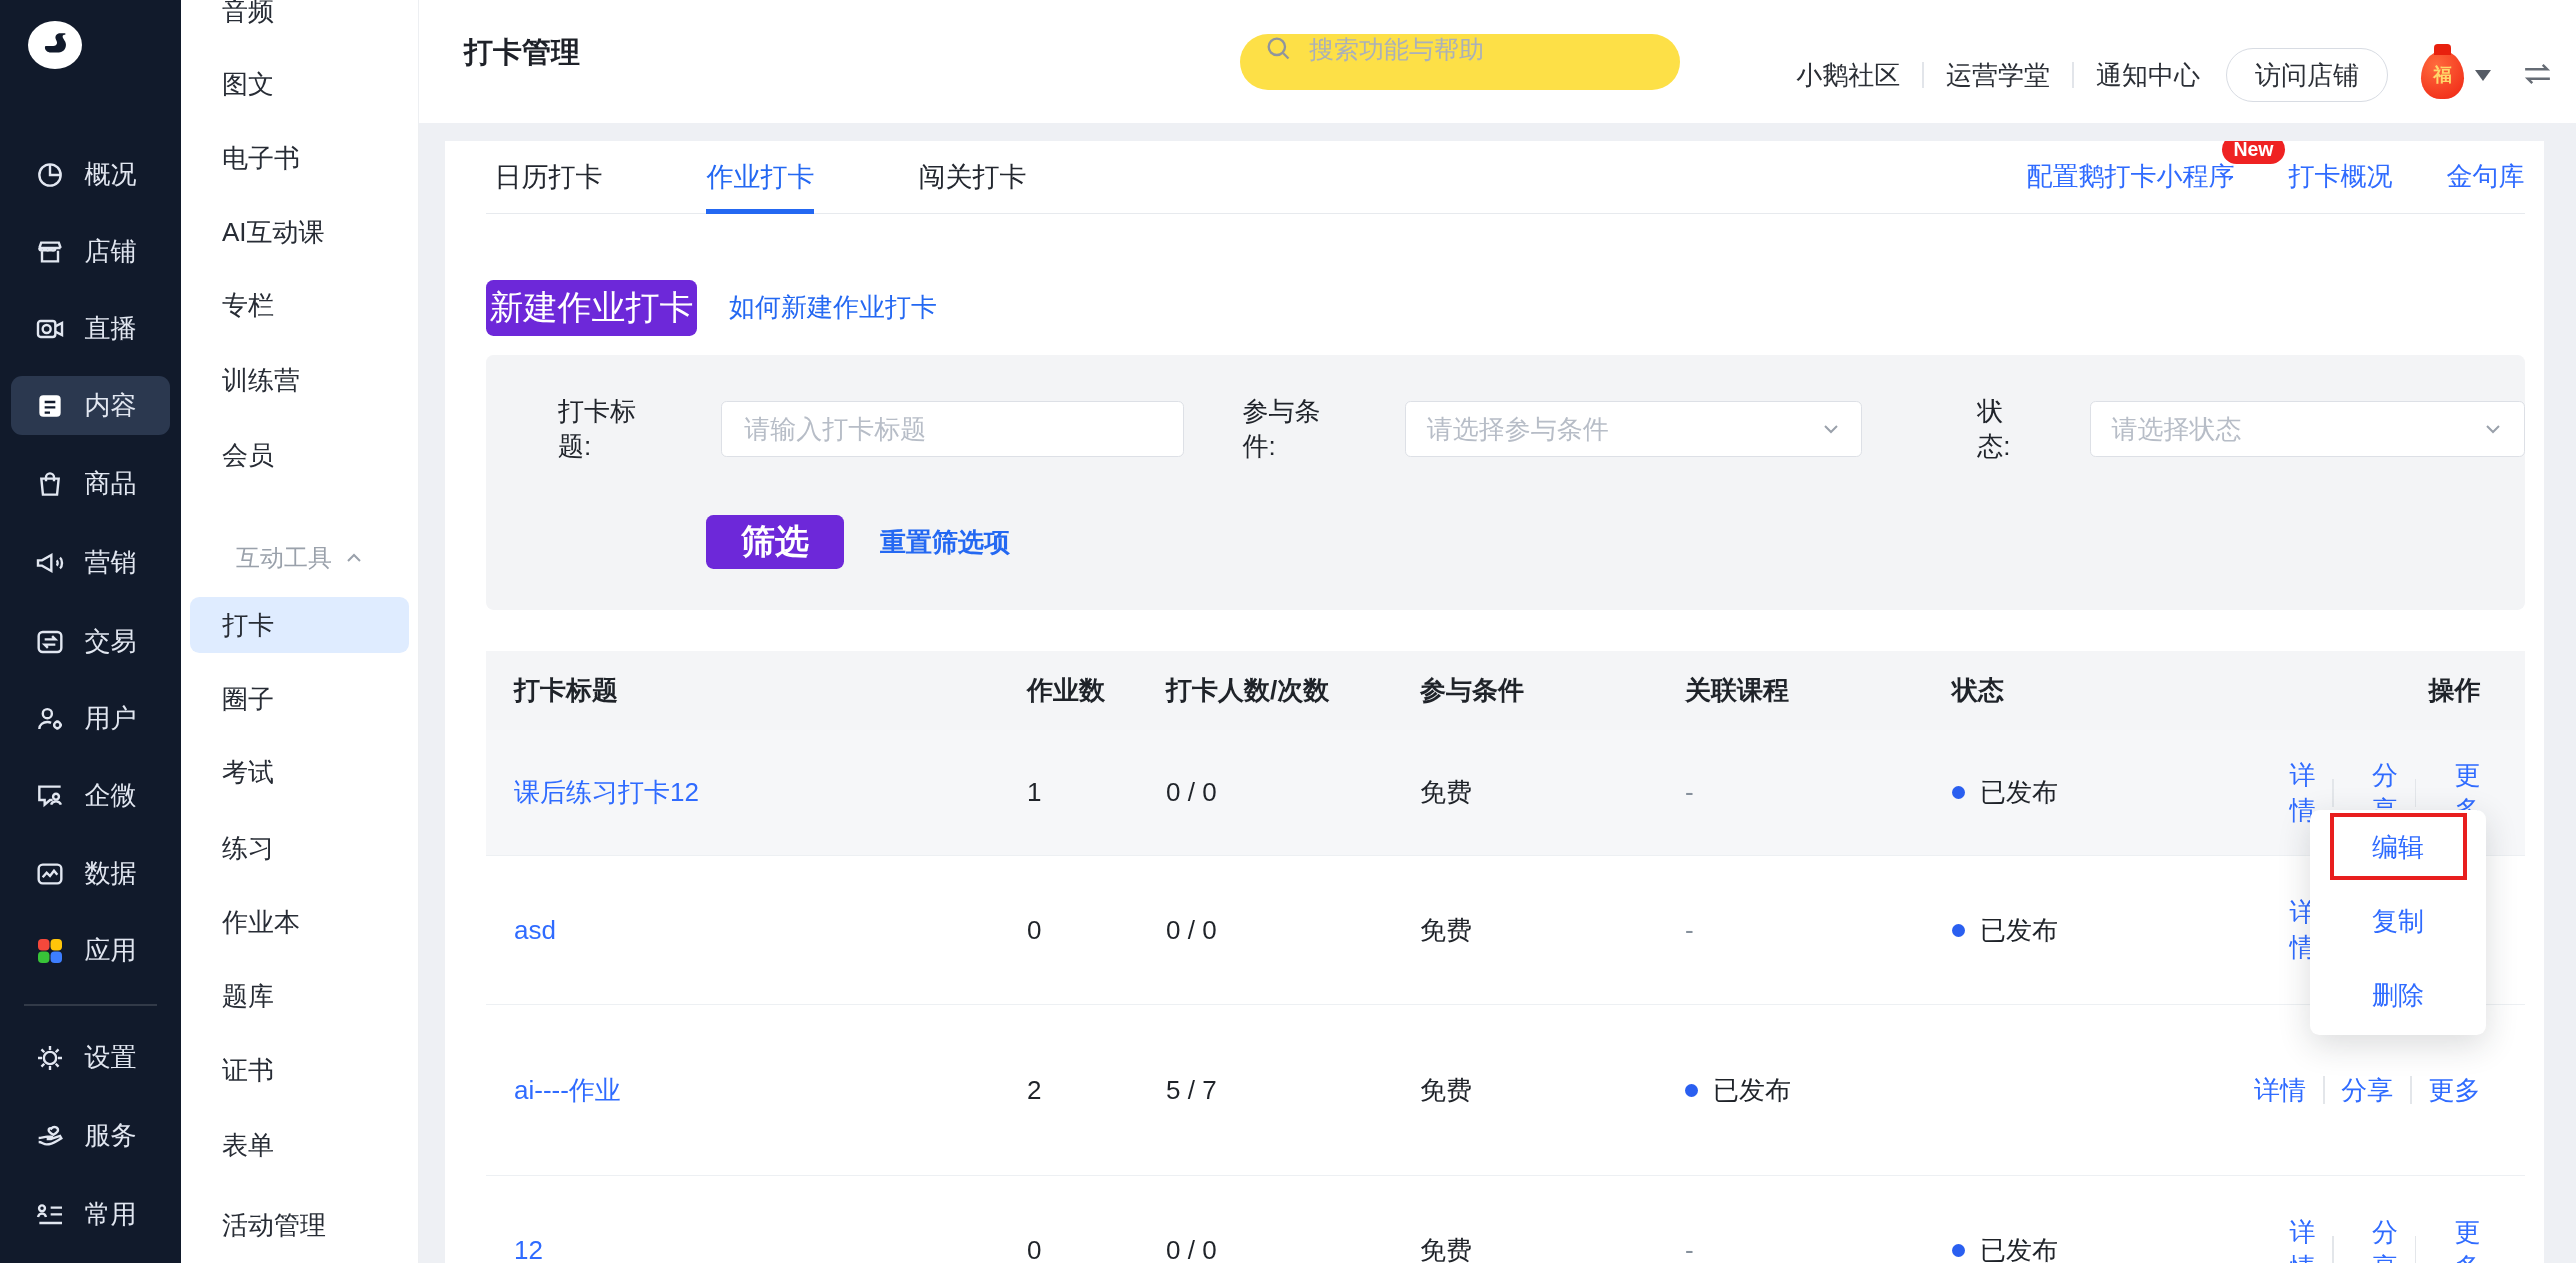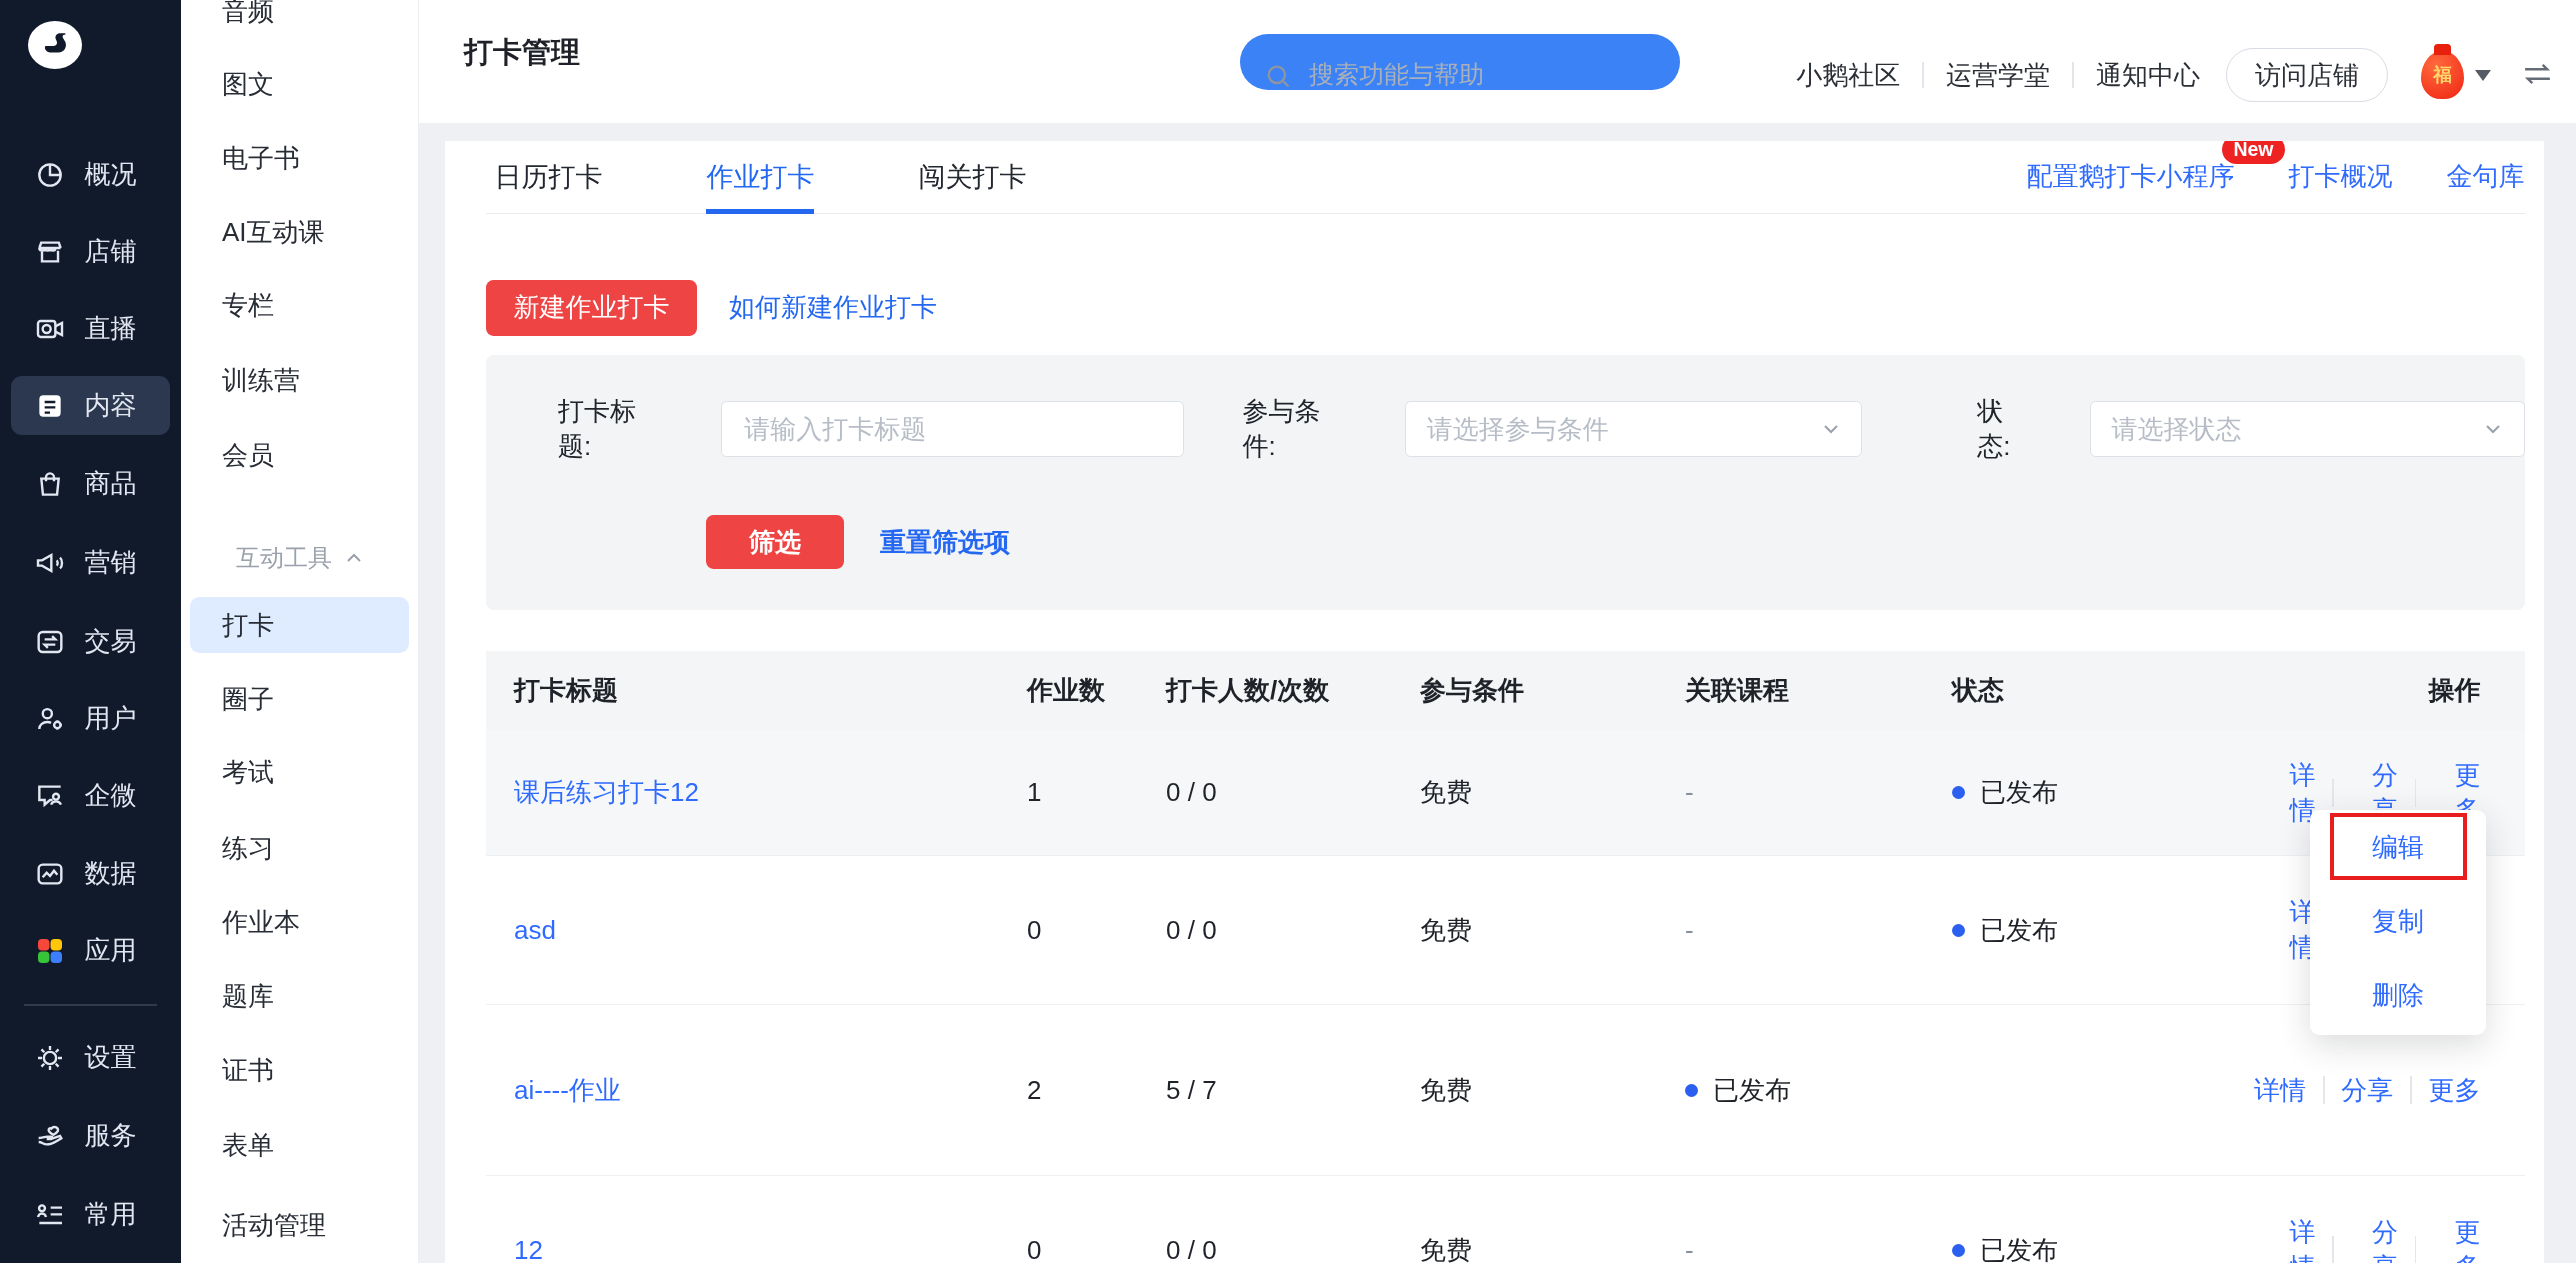--- a/index.html
+++ b/index.html
@@ -20,22 +20,22 @@
   .snav{position:absolute;left:0;right:0;height:56px;display:flex;align-items:center;
     padding-left:41px;font-size:26px;color:#272c35;cursor:pointer;}
   .snav.selected{left:9.3px;right:9.3px;padding-left:32px;background:#dfecff;border-radius:9.3px;}
   .ssec{position:absolute;left:0;right:0;height:46px;display:flex;align-items:center;
     padding-left:55px;font-size:24px;color:#9aa1ab;}
   .ssec svg{position:absolute;right:52px;}
   
   .main{flex:1;display:flex;flex-direction:column;min-width:0;}
   .topbar{height:123px;background:#fff;position:relative;flex-shrink:0;}
   .page-title{position:absolute;left:45px;top:33px;font-size:29px;font-weight:bold;color:#1e2128;}
-  .search{position:absolute;left:821px;top:34px;width:440px;height:56px;background:#3b82f6;border-radius:28px;
-    display:flex;align-items:flex-end;padding-left:24px;box-sizing:border-box;}
+  .search{position:absolute;left:821px;top:34px;width:440px;height:56px;background:#fde047;border-radius:28px;
+    display:flex;align-items:flex-start;padding-left:24px;box-sizing:border-box;}
   .search input{border:none;outline:none;background:transparent;font-size:25px;margin-left:15px;width:334px;
     font-family:inherit;color:#333;}
   .search input::placeholder{color:#aab0ba;}
   .top-right{position:absolute;right:22px;top:16px;height:118px;display:flex;align-items:center;text-align:center;}
   .tr-link{font-size:26px;color:#2b2f36;cursor:pointer;}
   .tr-div{width:1.9px;height:26px;background:#e2e5ea;margin:0 22px;}
   .visit-pill{margin-left:26px;margin-right:33px;height:52px;border:1.9px solid #d8dce3;border-radius:28px;
     display:flex;align-items:center;padding:0 28px;font-size:26px;color:#2b2f36;cursor:pointer;}
   .avatar{width:43px;height:48px;position:relative;background:radial-gradient(circle at 35% 30%,#ff6a3d,#ef2413);
     border-radius:50% 50% 46% 46% / 58% 58% 44% 44%;display:flex;align-items:center;justify-content:center;cursor:pointer;}
@@ -52,21 +52,21 @@
   .tab{margin-left:19px;margin-right:85px;font-size:27px;color:#23272f;cursor:pointer;position:relative;
     height:72px;display:flex;align-items:center;}
   .tab:first-child{margin-left:8.4px;}
   .tab.active{color:#2468f2;}
   .tab.active:after{content:"";position:absolute;left:0;right:0;bottom:-1.9px;height:5.6px;background:#2468f2;}
   .tabs-right{margin-left:auto;display:flex;align-items:center;}
   .tab-rlink{font-size:26px;color:#2f6bff;margin-left:54px;cursor:pointer;position:relative;}
   .badge-new{position:absolute;top:-24px;right:-50px;background:#ef2222;color:#fff;font-size:19.5px;
     padding:2.8px 11px;border-radius:15px;font-weight:bold;}
   .toolbar{margin-top:66px;display:flex;align-items:center;}
-  .btn-primary{background:#ef4444;color:#fff;font-size:26px;border-radius:7.4px;display:flex;align-items:center;
+  .btn-primary{background:#6d28d9;color:#fff;font-size:34px;border-radius:7.4px;display:flex;align-items:center;
     justify-content:center;cursor:pointer;}
   .create-btn{width:211px;height:56px;}
   .help-link{margin-left:32px;font-size:26px;color:#2468f2;cursor:pointer;}
   .filter-panel{margin-top:19.5px;height:255px;background:#f3f4f6;border-radius:7.4px;position:relative;}
   .f-row1{position:absolute;top:46px;left:0;right:0;height:56px;display:flex;align-items:center;}
   .f-label{font-size:26px;color:#20242b;}
   .f-input,.f-select{height:56px;background:#fff;border:1.9px solid #dde0e6;border-radius:5.6px;box-sizing:border-box;
     display:flex;align-items:center;position:relative;}
   .f-input input{border:none;outline:none;font-size:26px;margin-left:20.4px;width:408px;background:transparent;
     font-family:inherit;color:#333;}

